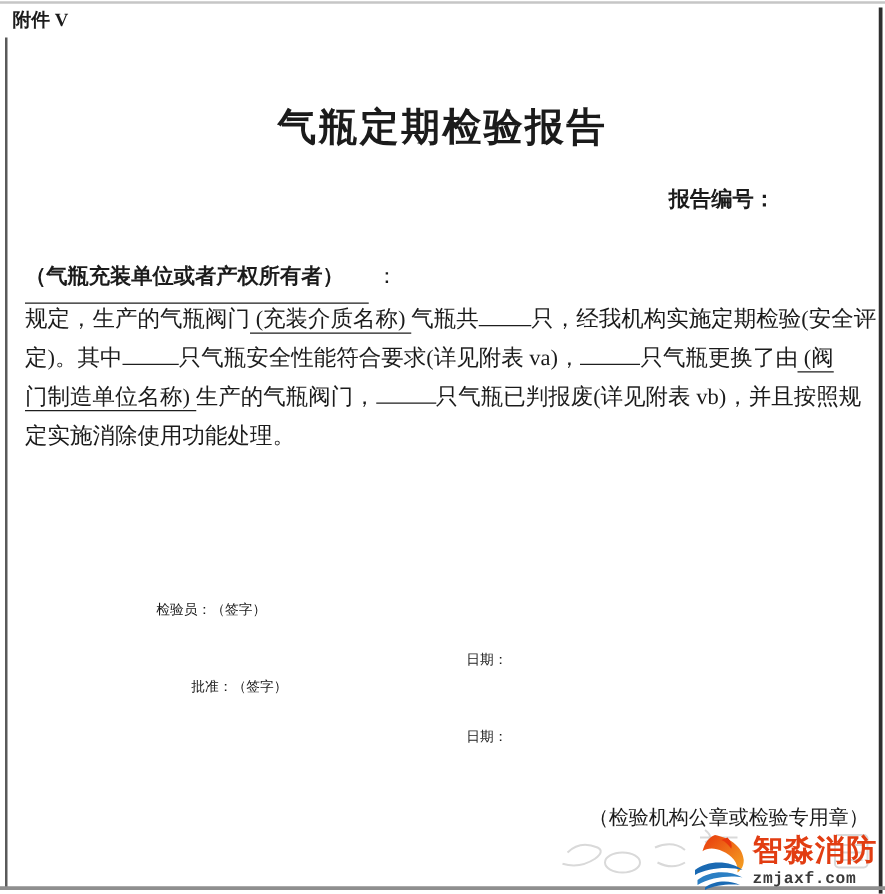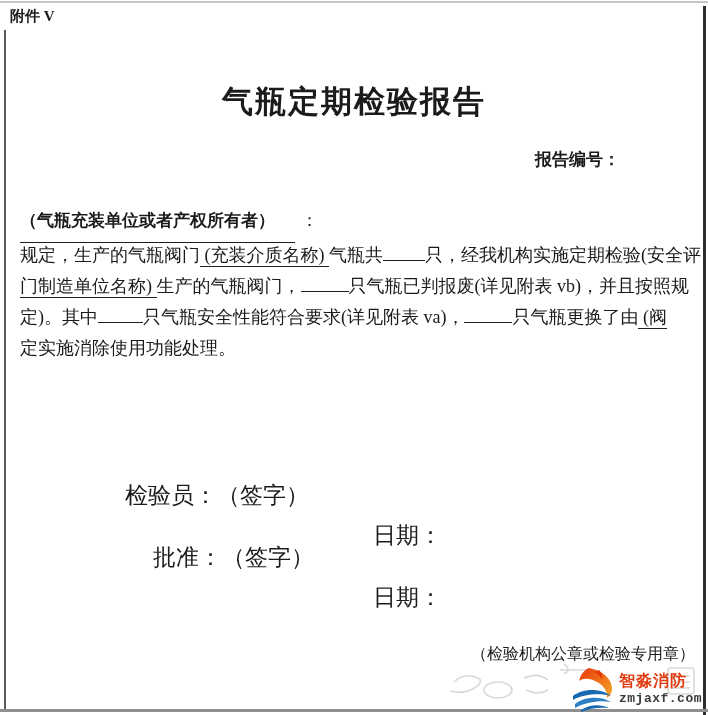--- a/index.html
+++ b/index.html
@@ -23,57 +23,57 @@
   .addressee{position:absolute;left:20px;top:209px;font-size:17px;white-space:nowrap;}
   .addressee .u-line{border-bottom:1.5px solid #1e1e1e;padding-right:20px;padding-bottom:12px;font-weight:bold;}
   .addressee .colon{padding-left:6px;}
 
   .paragraph{position:absolute;left:20px;top:240px;width:674px;font-size:18px;}
   .body-line{height:31px;line-height:31px;white-space:nowrap;}
   .body-line.indent{text-indent:36px;}
   .body-line .u{border-bottom:1.5px solid #1e1e1e;padding-bottom:1px;}
   .blank{display:inline-block;border-bottom:1.5px solid #1e1e1e;height:20px;vertical-align:baseline;}
 
-  .sig-row{position:absolute;left:0;width:708px;height:24px;font-size:23px;}
+  .sig-row{position:absolute;left:0;width:708px;height:24px;font-size:11px;}
   .sig-row-1{top:480px;}
   .sig-row-2{top:542px;}
   .sig-label-1{position:absolute;left:125px;}
   .sig-label-2{position:absolute;left:153px;}
   .sig-date{position:absolute;left:373px;margin-top:40px;}
 
   .seal-note{position:absolute;right:13px;top:644px;font-size:16px;}
 
   
   .wm-ghost{position:absolute;left:440px;top:660px;width:268px;height:55px;pointer-events:none;}
   .logo{position:absolute;right:6px;top:666px;display:flex;align-items:center;}
   .logo-icon{width:48px;height:46px;flex:0 0 auto;margin-right:2px;}
   .logo-texts{display:flex;flex-direction:column;line-height:1;}
-  .logo-name{font-family:"Liberation Sans","DejaVu Sans",sans-serif;font-weight:bold;font-size:16px;color:#e23d12;letter-spacing:1px;}
+  .logo-name{font-family:"Liberation Sans","DejaVu Sans",sans-serif;font-weight:bold;font-size:24px;color:#e23d12;letter-spacing:1px;}
   .logo-domain{font-family:Liberation Mono, monospace;font-weight:bold;font-size:13px;color:#3a3a3a;margin-top:3px;letter-spacing:0.5px;}
 </style>
 </head>
 <body>
 
 <div class="frame-top"></div>
 <div class="frame-left"></div>
 <div class="frame-right"></div>
 <div class="frame-bottom"></div>
 
 <div class="attachment">附件 V</div>
 <div class="title">气瓶定期检验报告</div>
 <div class="report-no">报告编号：</div>
 
 <div class="addressee">
   <span class="u-line">（气瓶充装单位或者产权所有者）</span><span class="colon">：</span>
 </div>
 
 <div class="paragraph">
     <div class="body-line"><span>规定，生产的气瓶阀门</span><span class="u"> (充装介质名称) </span><span>气瓶共</span><span class="blank" style="width: 42px;"></span><span>只，经我机构实施定期检验(安全评</span></div>
+    <div class="body-line"><span>定)。其中</span><span class="blank" style="width: 45px;"></span><span>只气瓶安全性能符合要求(详见附表 va)，</span><span class="blank" style="width: 48px;"></span><span>只气瓶更换了由</span><span class="u"> (阀</span></div>
     <div class="body-line"><span class="u">门制造单位名称) </span><span>生产的气瓶阀门，</span><span class="blank" style="width: 48px;"></span><span>只气瓶已判报废(详见附表 vb)，并且按照规</span></div>
-    <div class="body-line"><span>定)。其中</span><span class="blank" style="width: 45px;"></span><span>只气瓶安全性能符合要求(详见附表 va)，</span><span class="blank" style="width: 48px;"></span><span>只气瓶更换了由</span><span class="u"> (阀</span></div>
     <div class="body-line"><span>定实施消除使用功能处理。</span></div>
   </div>
 
 <div class="sig-row sig-row-1">
   <span class="sig-label-1">检验员：（签字）</span>
   <span class="sig-date">日期：</span>
 </div>
 <div class="sig-row sig-row-2">
   <span class="sig-label-2">批准：（签字）</span>
   <span class="sig-date">日期：</span>

